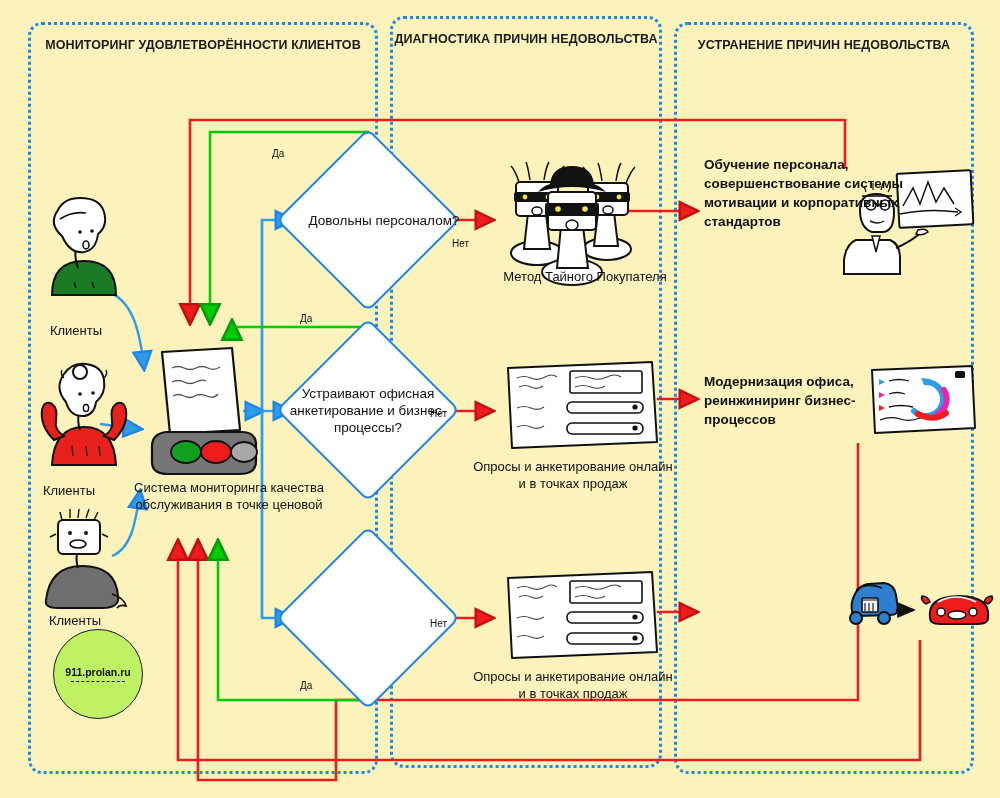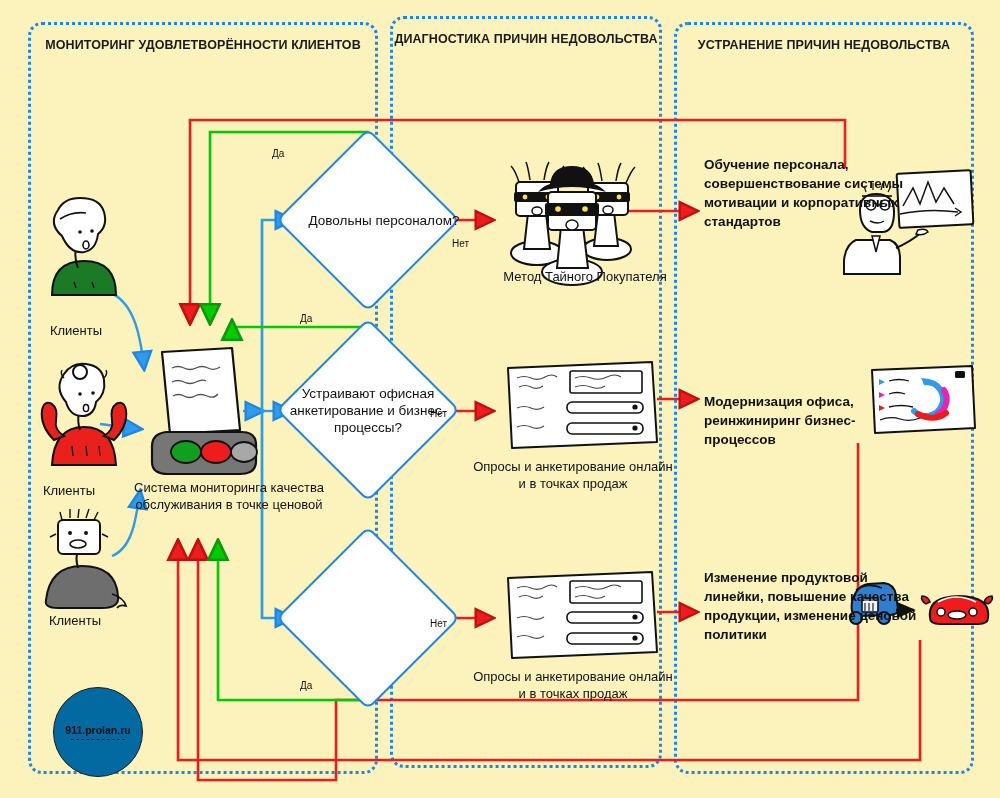--- a/index.html
+++ b/index.html
@@ -68,31 +68,31 @@
   #lbl-net-1{left:452px;top:238px;}
   #lbl-net-2{left:430px;top:408px;}
   #lbl-net-3{left:430px;top:618px;}
 
   #lbl-mystery{left:500px;top:268px;width:170px;}
   #lbl-survey-1{left:468px;top:458px;width:210px;}
   #lbl-survey-2{left:468px;top:668px;width:210px;}
   #lbl-system{left:124px;top:479px;width:210px;}
 
   #sol-1{left:704px;top:155px;width:225px;}
-  #sol-2{left:704px;top:372px;width:180px;margin-top:20px;}
+  #sol-2{left:704px;top:372px;width:180px;}
   #sol-3{left:704px;top:568px;width:220px;}
 
   #cl-1{left:36px;top:322px;width:80px;text-align:center;}
   #cl-2{left:24px;top:482px;width:90px;text-align:center;}
   #cl-3{left:30px;top:612px;width:90px;text-align:center;}
 
   
   #logo{
-    position:absolute;left:53px;top:687px;width:88px;height:88px;
-    border-radius:50%;background:#0369a1;border:1.6px solid #1a1a1a;
+    position:absolute;left:53px;top:629px;width:88px;height:88px;
+    border-radius:50%;background:#bef264;border:1.6px solid #1a1a1a;
     display:flex;flex-direction:column;align-items:center;justify-content:center;
   }
   #logo-text{font-size:10.5px;font-weight:bold;color:#111;
              font-family:"Liberation Sans", sans-serif;}
   #logo-rule{margin-top:3px;width:54px;border-top:1.6px dashed #111;}
 </style>
 </head>
 <body>
 
 <div class="stage">
@@ -369,21 +369,20 @@
   <div class="yn" id="lbl-net-3">Нет</div>
 
   <div class="lbl c" id="lbl-mystery">Метод Тайного Покупателя</div>
   <div class="lbl c" id="lbl-survey-1">Опросы и анкетирование онлайн и в точках продаж</div>
   <div class="lbl c" id="lbl-survey-2">Опросы и анкетирование онлайн и в точках продаж</div>
 
   <div class="lbl c" id="lbl-system">Система мониторинга качества обслуживания в точке ценовой</div>
 
   <div class="sol" id="sol-1">Обучение персонала, совершенствование системы мотивации и корпоративных стандартов</div>
   <div class="sol" id="sol-2">Модернизация офиса, реинжиниринг бизнес-процессов</div>
-  <div class="sol" id="sol-3">Изменение продуктовой линейки, повышение качества продукции, изменение ценовой политики</div>
 
   <div class="lbl" id="cl-1">Клиенты</div>
   <div class="lbl" id="cl-2">Клиенты</div>
   <div class="lbl" id="cl-3">Клиенты</div>
 
   <div id="logo">
     <div id="logo-text">911.prolan.ru</div>
     <div id="logo-rule"></div>
   </div>
 

